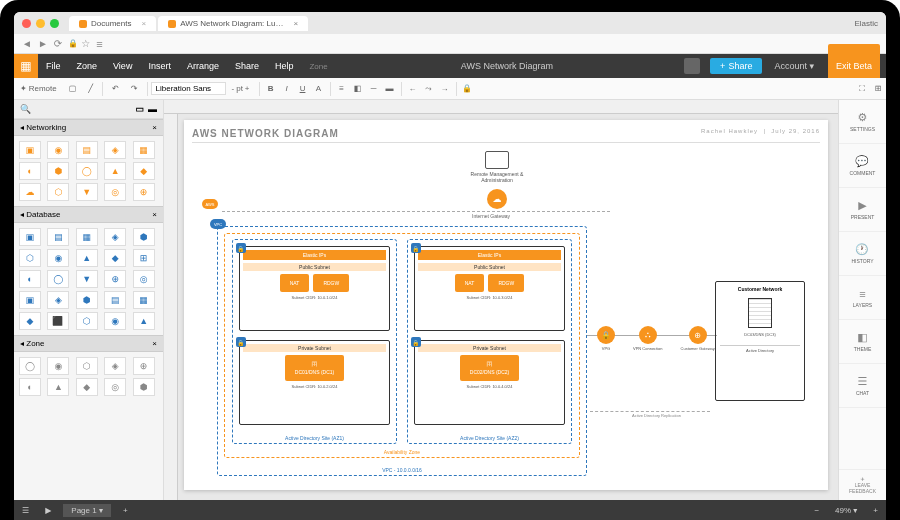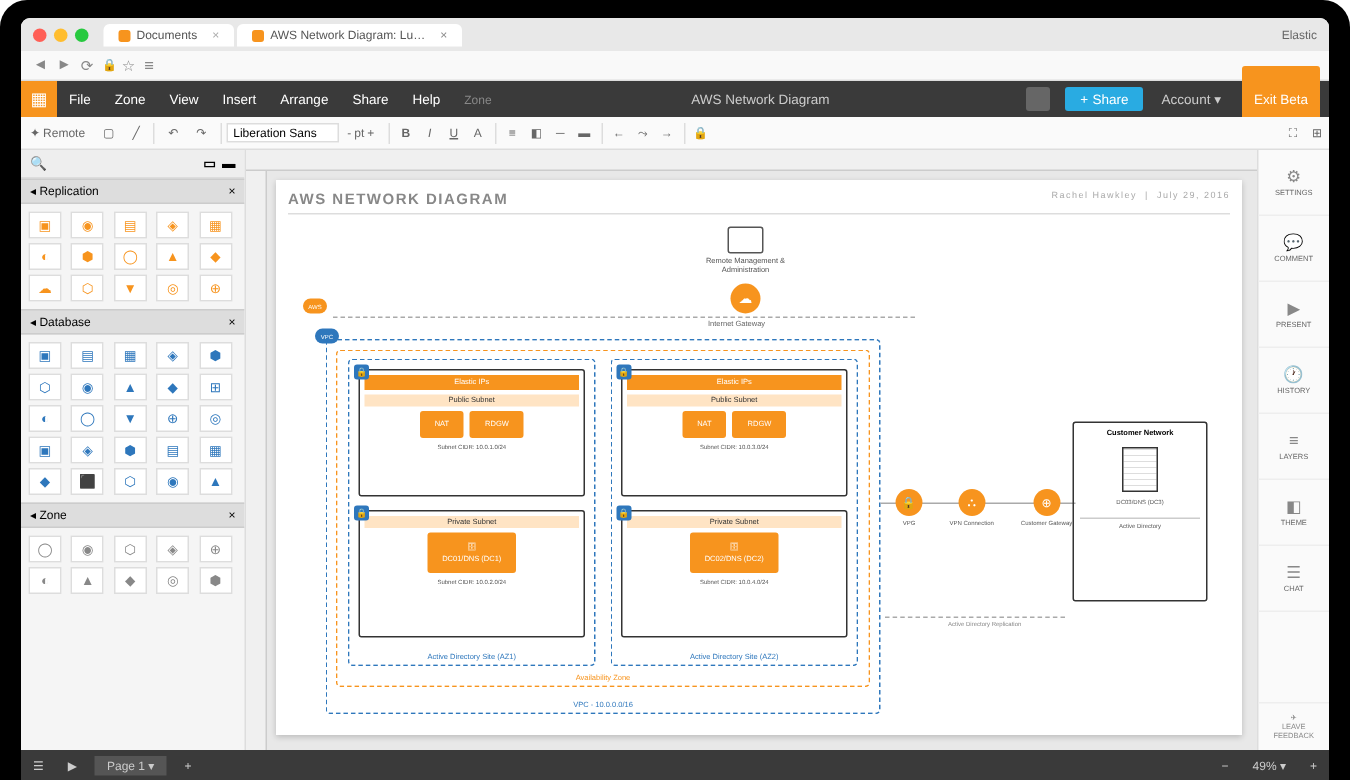--- a/index.html
+++ b/index.html
@@ -201,21 +201,21 @@
 <div class="workspace">
   <div class="leftpanel">
     <div class="shapes-hdr">
       <span class="ico">🔍</span>
       <span class="r">
               <span>▭</span>
               <span>▬</span>
             </span>
     </div>
     <div class="section-hdr">
-            <span>◂ <span>Replication</span></span>
+            <span>◂ <span>Networking</span></span>
             <span>×</span>
           </div>
     <div class="shape-grid">
       <div class="shape aws">▣</div>
             <div class="shape aws">◉</div>
             <div class="shape aws">▤</div>
             <div class="shape aws">◈</div>
             <div class="shape aws">▦</div>
       <div class="shape aws">◐</div>
             <div class="shape aws">⬢</div>

